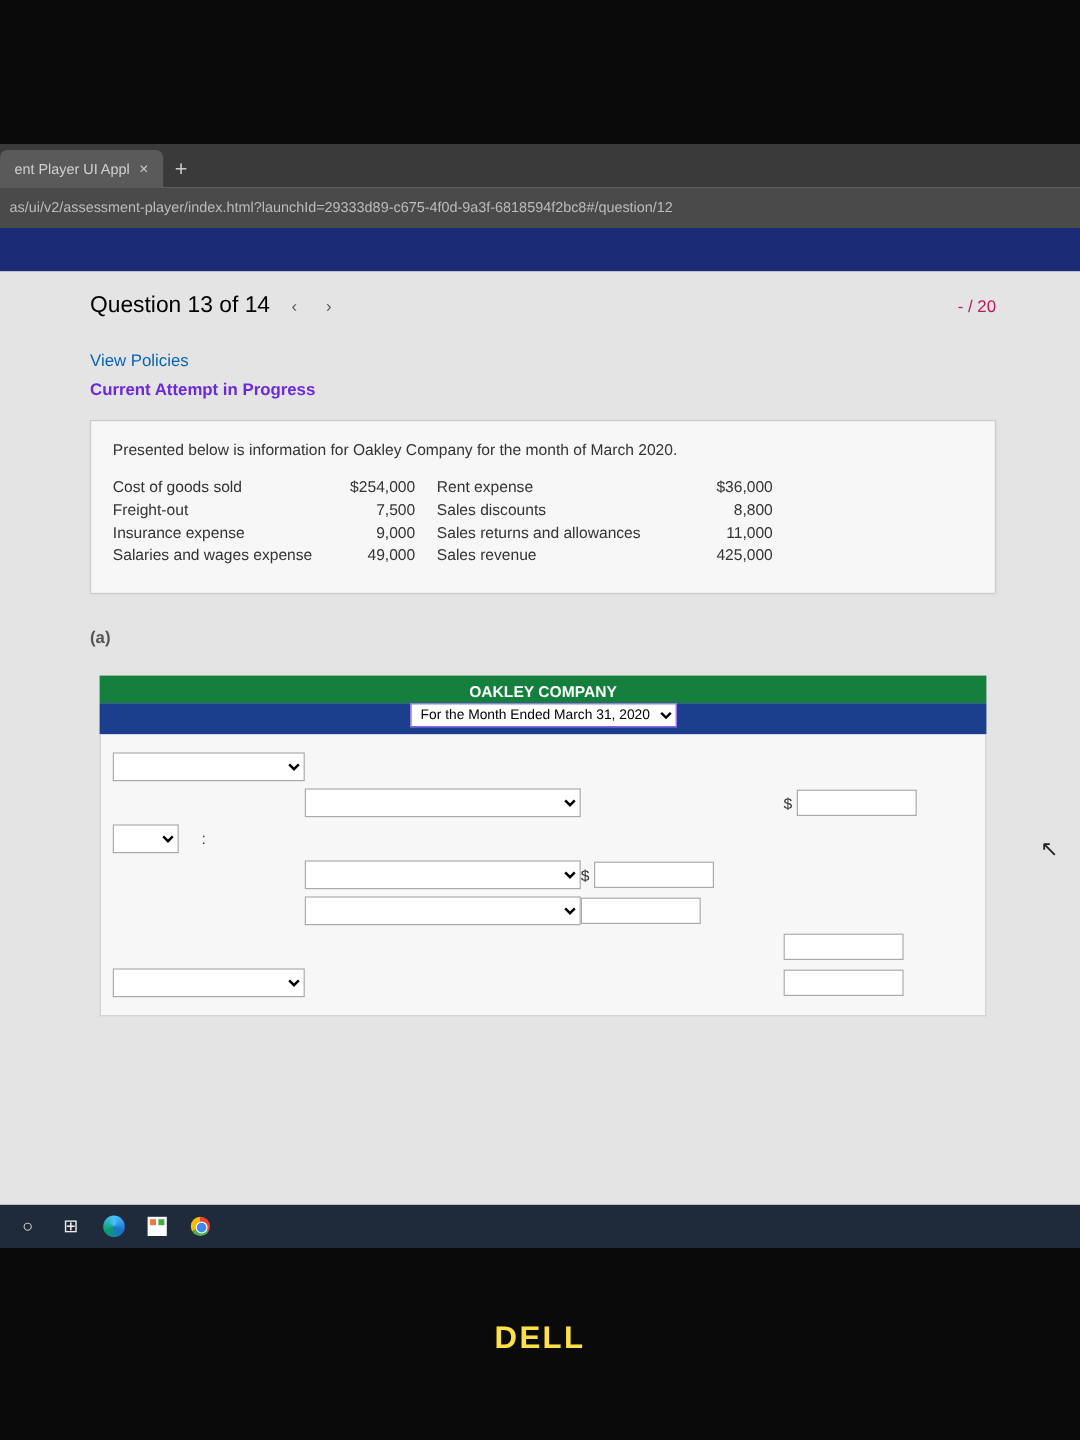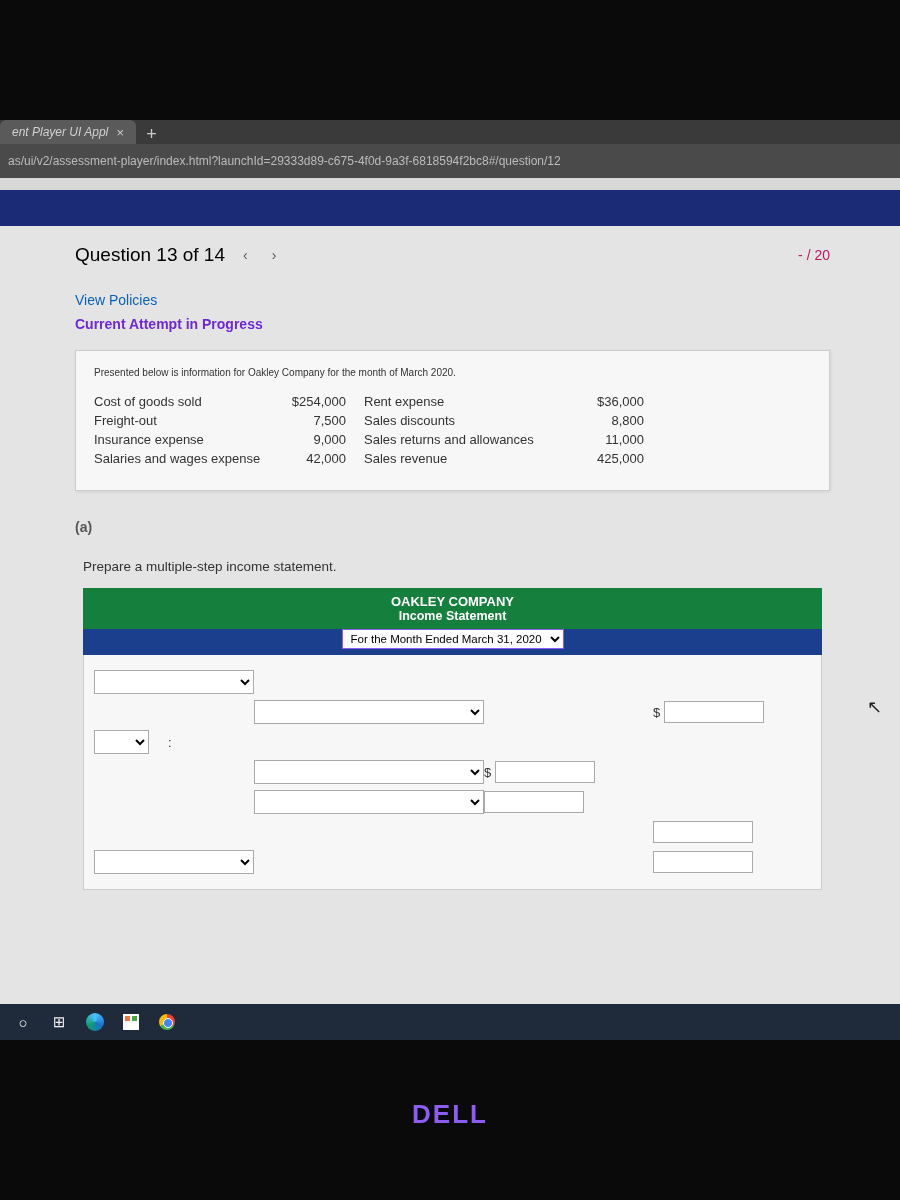--- a/index.html
+++ b/index.html
@@ -20,24 +20,24 @@
     position: absolute;
     top: 120px;
     left: 0;
     right: 0;
     bottom: 160px;
     background: #d8d8d8;
   }
   
   .tab-strip {
     background: #3a3a3a;
-    height: 24px;
-    display: flex;
+    height: 36px;
+    display: flex;
+    align-items: flex-end;
     padding-left: 0;
-    font-style: italic;
   }
   .tab {
     background: #5a5a5a;
     color: #d0d0d0;
     font-size: 12px;
     padding: 8px 12px;
     border-top-left-radius: 6px;
     border-top-right-radius: 6px;
     display: flex;
     align-items: center;
@@ -116,21 +116,21 @@
     margin-bottom: 18px;
   }
   .info-card {
     background: #f7f7f7;
     border: 1px solid #ccc;
     padding: 16px 18px 22px 18px;
     margin-bottom: 28px;
     box-shadow: 1px 1px 3px rgba(0,0,0,0.08);
   }
   .info-intro {
-    font-size: 10px;
+    font-size: 13px;
     color: #333;
     margin-bottom: 14px;
   }
   .info-table {
     font-size: 13px;
     color: #333;
   }
   .info-row {
     display: flex;
     padding: 2px 0;
@@ -241,21 +241,21 @@
     background: conic-gradient(#ea4335 0 120deg,#4caf50 120deg 240deg,#fbbc05 240deg 360deg);
     position:relative;
   }
   .chrome-icon::after{content:"";position:absolute;top:4px;left:4px;width:8px;height:8px;border-radius:50%;background:#4285f4;border:1.5px solid #fff;}
   
   .brand {
     position: absolute;
     bottom: 70px;
     left: 0; right: 0;
     text-align: center;
-    color: #8b5cf6;
+    color: #fde047;
     font-weight: 700;
     font-size: 26px;
     letter-spacing: 2px;
   }
   .cursor-icon {
     position: absolute;
     right: 18px;
     top: 506px;
     font-size: 18px;
     color: #222;
@@ -311,34 +311,32 @@
               <div>8,800</div>
             </div>
             <div class="info-row">
               <div>Insurance expense</div>
               <div>9,000</div>
               <div>Sales returns and allowances</div>
               <div>11,000</div>
             </div>
             <div class="info-row">
               <div>Salaries and wages expense</div>
-              <div>42,000</div>
+              <div>49,000</div>
               <div>Sales revenue</div>
               <div>425,000</div>
             </div>
           </div>
         </div>
 
         <div class="part-label">(a)</div>
-        <div class="instruction">Prepare a multiple-step income statement.</div>
 
         <div class="statement-area">
           <div class="statement-header">
             <div class="line1">OAKLEY COMPANY</div>
-            <div class="line2">Income Statement</div>
           </div>
           <div class="date-select-row">
             <select class="date-select">
               <option>For the Month Ended March 31, 2020</option>
             </select>
           </div>
           <div class="statement-body">
 
             <div class="srow">
               <div class="col-a"><select class="acct"><option></option></select></div>

